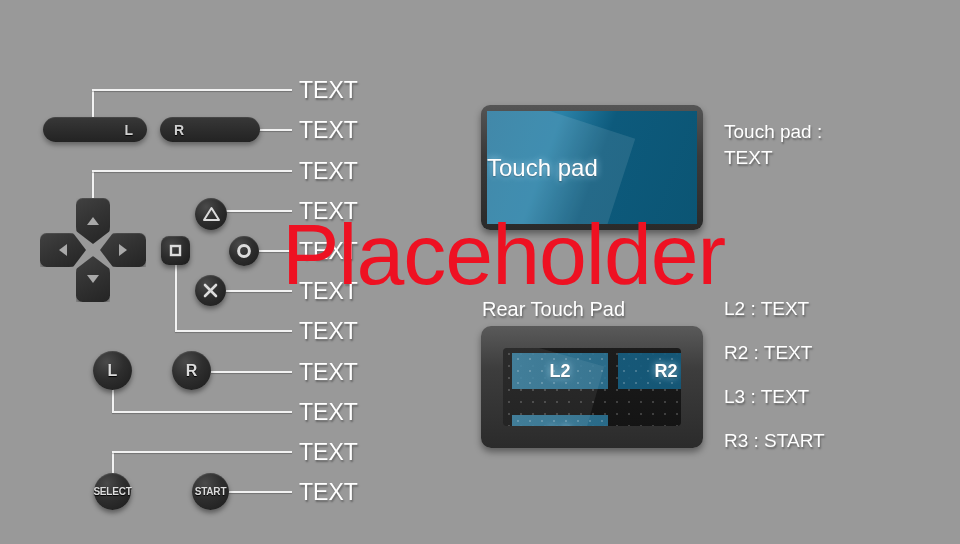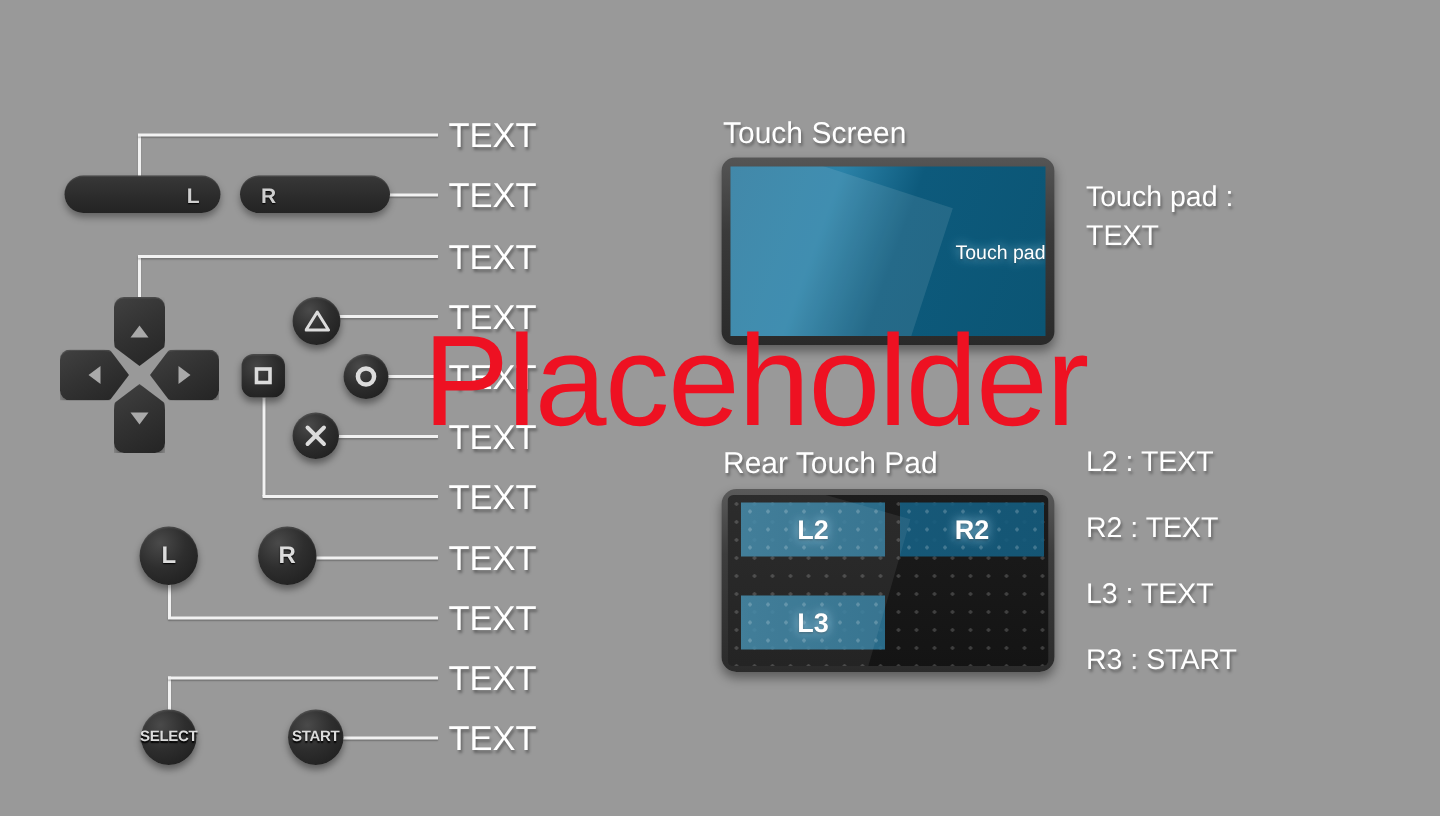--- a/index.html
+++ b/index.html
@@ -93,31 +93,31 @@
     background:linear-gradient(110deg,#2d7ba0 0%,#2b82a8 30%,#0d5a7c 52%,#0b5574 100%);
   }
   #screen-gloss{
     position:absolute;left:-20%;top:-30%;width:95%;height:180%;
     background:rgba(255,255,255,.10);
     transform:rotate(18deg);transform-origin:top left;
     pointer-events:none;
   }
   #screen-text{
     position:absolute;left:0;right:0;top:50%;transform:translateY(-50%);
-    text-align:right;color:#ffffff;font-size:13px;
+    text-align:left;color:#ffffff;font-size:24px;
     text-shadow:0 0 7px rgba(180,230,255,.85),0 1px 2px rgba(0,0,0,.4);
   }
 
   
   #rear-bezel{
     position:absolute;left:481px;top:326px;width:222px;height:122px;
     border-radius:10px;
     background:linear-gradient(180deg,#5a5a5a 0%,#3d3d3d 35%,#2b2b2b 100%);
     box-shadow:0 4px 7px rgba(0,0,0,.4);
-    padding:4px;box-sizing:border-box;
+    padding:22px;box-sizing:border-box;
   }
   #rear-inner{
     position:relative;width:100%;height:100%;overflow:hidden;border-radius:4px;
     background:
       radial-gradient(circle, rgba(255,255,255,.18) 1px, rgba(255,255,255,0) 1.4px) 0 0/12px 12px,
       linear-gradient(180deg,#1c1c1c 0%,#141414 100%);
   }
   #rear-gloss{
     position:absolute;left:-25%;top:-30%;width:85%;height:180%;
     background:rgba(255,255,255,.07);
@@ -244,21 +244,20 @@
   <div class="lbl text-tag" style="left:299px;top:160px;">TEXT</div>
   <div class="lbl text-tag" style="left:299px;top:200px;">TEXT</div>
   <div class="lbl text-tag" style="left:299px;top:240px;">TEXT</div>
   <div class="lbl text-tag" style="left:299px;top:280px;">TEXT</div>
   <div class="lbl text-tag" style="left:299px;top:320px;">TEXT</div>
   <div class="lbl text-tag" style="left:299px;top:361px;">TEXT</div>
   <div class="lbl text-tag" style="left:299px;top:401px;">TEXT</div>
   <div class="lbl text-tag" style="left:299px;top:441px;">TEXT</div>
   <div class="lbl text-tag" style="left:299px;top:481px;">TEXT</div>
 
-  <div class="lbl sect-title" style="left:482px;top:79px;">Touch Screen</div>
 
   <div id="screen-bezel">
     <div id="screen-glass">
       <div id="screen-gloss"></div>
       <div id="screen-text">Touch pad</div>
     </div>
   </div>
 
   <div class="lbl side-note" style="left:724px;top:122px;">Touch pad :</div>
   <div class="lbl side-note" style="left:724px;top:148px;">TEXT</div>

